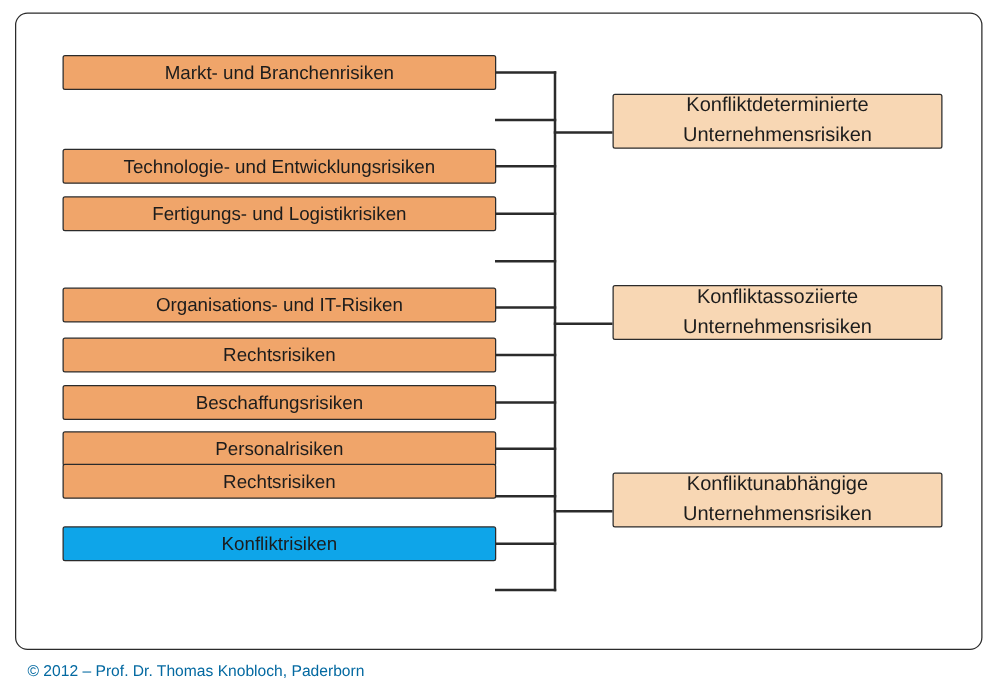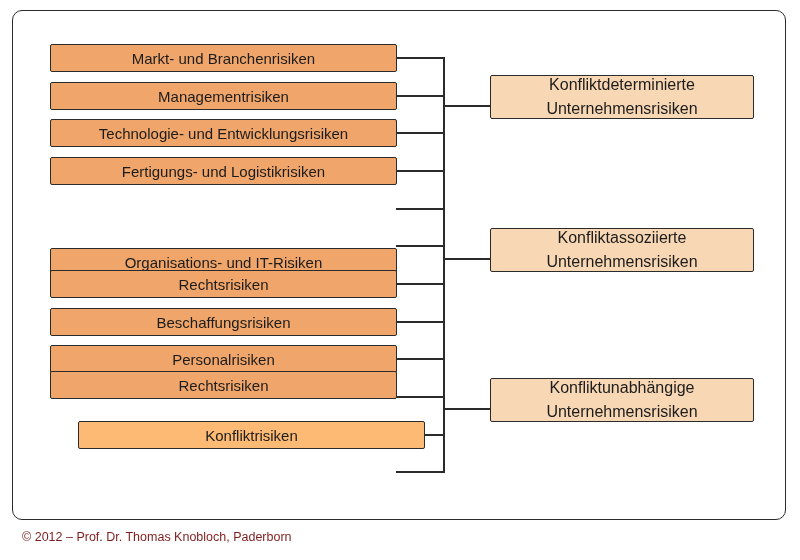--- a/index.html
+++ b/index.html
@@ -24,55 +24,54 @@
     position:absolute;
     left:50px;width:347px;height:28px;
     box-sizing:border-box;
     background:#f0a56a;
     border:1.5px solid #2b2b2b;
     border-radius:2px;
     display:flex;align-items:center;justify-content:center;
     font-size:15px;
     z-index:3;
   }
-  .lbox.light{background:#fdba74;margin-left:28px;}
+  .lbox.light{background:#0ea5e9;}
   .rbox{
     position:absolute;
     left:490px;width:264px;height:44px;
     box-sizing:border-box;
     background:#f8d7b4;
     border:1.5px solid #2b2b2b;
     border-radius:2px;
     display:flex;flex-direction:column;align-items:center;justify-content:center;
     font-size:16px;line-height:24px;
     text-align:center;
     z-index:3;
   }
   .hline,.vline{position:absolute;background:#2b2b2b;z-index:1;}
   .hline{height:2px;}
   .vline{width:2px;}
   .caption{
     position:absolute;
     left:22px;top:530px;
     font-size:12.5px;
-    color:#7f1d1d;
+    color:#0369a1;
   }
 </style>
 </head>
 <body>
 
 <div class="canvas">
 
   <div class="frame"></div>
 
   <div class="lbox" style="top:44px">Markt- und Branchenrisiken</div>
-  <div class="lbox" style="top:82px">Managementrisiken</div>
   <div class="lbox" style="top:119px">Technologie- und Entwicklungsrisiken</div>
   <div class="lbox" style="top:157px">Fertigungs- und Logistikrisiken</div>
-  <div class="lbox" style="top:248px">Organisations- und IT-Risiken</div>
+  <div class="lbox" style="top:230px">Organisations- und IT-Risiken</div>
   <div class="lbox" style="top:270px">Rechtsrisiken</div>
   <div class="lbox" style="top:345px">Personalrisiken</div>
   <div class="lbox" style="top:308px">Beschaffungsrisiken</div>
   <div class="lbox" style="top:371px">Rechtsrisiken</div>
   <div class="lbox light" style="top:421px">Konfliktrisiken</div>
 
   <div class="hline" style="left:396px;top:57px;width:49px"></div>
   <div class="hline" style="left:396px;top:95px;width:49px"></div>
   <div class="hline" style="left:396px;top:132px;width:49px"></div>
   <div class="hline" style="left:396px;top:170px;width:49px"></div>

